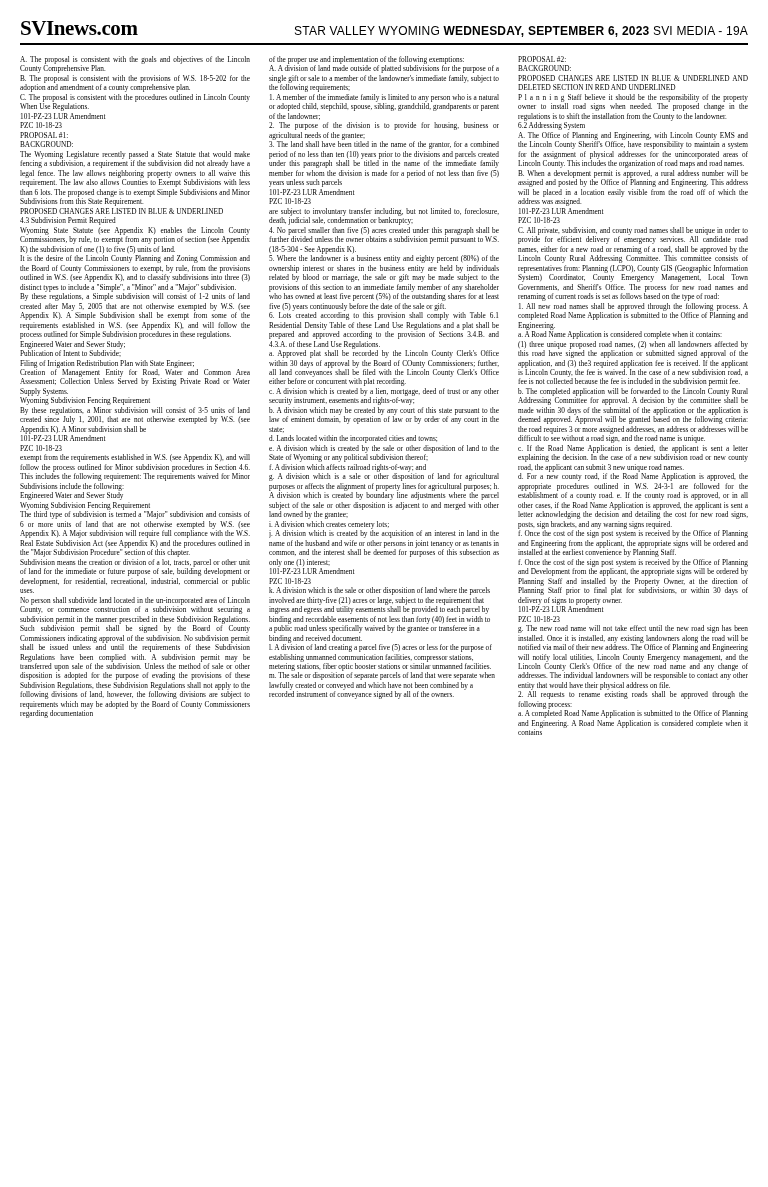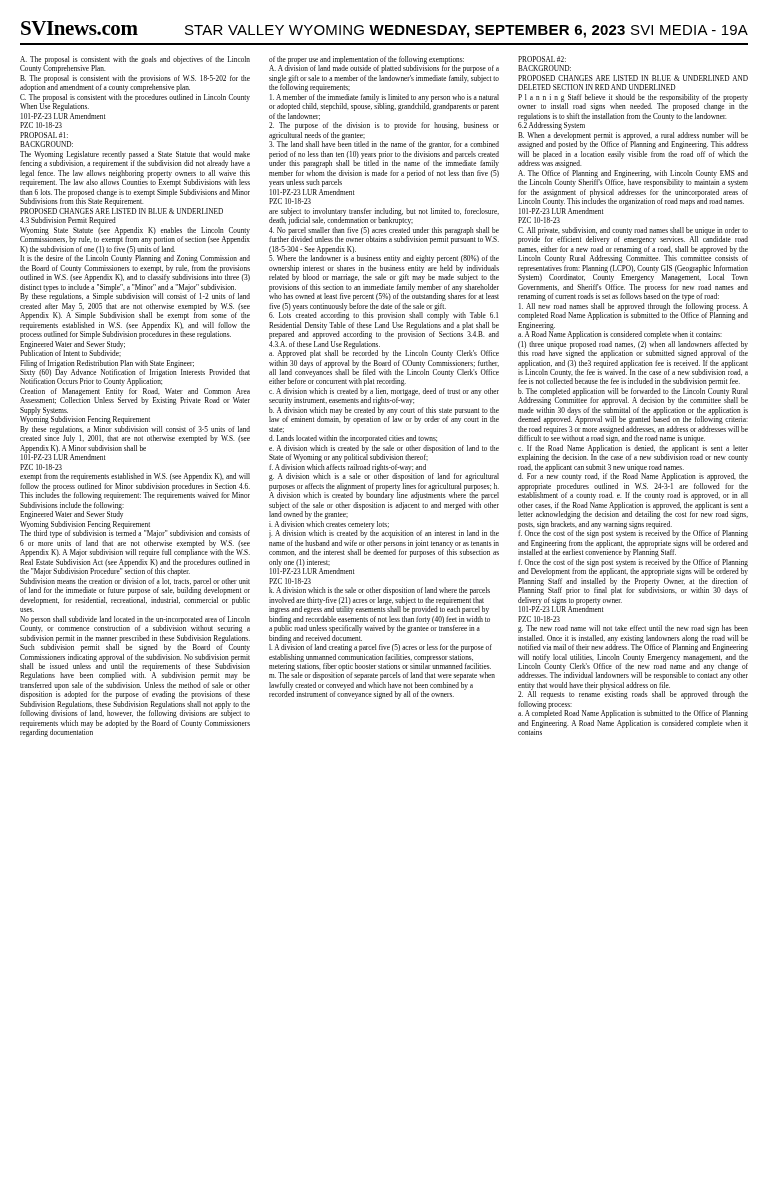--- a/index.html
+++ b/index.html
@@ -33,21 +33,21 @@
   .brand {
     font-family: "Liberation Serif", serif;
     font-weight: bold;
     font-size: 21px;
     letter-spacing: -0.4px;
     line-height: 1;
   }
   .brand .dotcom { font-weight: bold; }
   .folio {
     font-family: "Liberation Sans", sans-serif;
-    font-size: 15px;
+    font-size: 12px;
     letter-spacing: 0.2px;
     line-height: 1;
     padding-bottom: 2px;
     white-space: nowrap;
   }
   .folio .bold { font-weight: bold; }
   
   .columns {
     display: flex;
     gap: 19px;
@@ -95,21 +95,20 @@
         <p>BACKGROUND:</p>
         <p>The Wyoming Legislature recently passed a State Statute that would make fencing a subdivision, a requirement if the subdivision did not already have a legal fence. The law allows neighboring property owners to all waive this requirement.  The law also allows Counties to Exempt Subdivisions with less than 6 lots. The proposed change is to exempt Simple Subdivisions and Minor Subdivisions from this State Requirement.</p>
         <p>PROPOSED CHANGES ARE LISTED IN BLUE &amp; UNDERLINED</p>
         <p>4.3 Subdivision Permit Required</p>
         <p>Wyoming State Statute (see Appendix K) enables the Lincoln County Commissioners, by rule, to exempt from any portion of section (see Appendix K) the subdivision of one (1) to five (5) units of land.</p>
         <p>It is the desire of the Lincoln County Planning and Zoning Commission and the Board of County Commissioners to exempt, by rule, from the provisions outlined in W.S. (see Appendix K), and to classify subdivisions into three (3) distinct types to include a "Simple", a "Minor" and a "Major" subdivision.</p>
         <p>By these regulations, a Simple subdivision will consist of 1-2 units of land created after May 5, 2005 that are not otherwise exempted by W.S. (see Appendix K). A Simple Subdivision shall be exempt from some of the requirements established in W.S. (see Appendix K), and will follow the process outlined for Simple Subdivision procedures in these regulations.</p>
         <p>Engineered Water and Sewer Study;</p>
         <p>Publication of Intent to Subdivide;</p>
         <p>Filing of Irrigation Redistribution Plan with State Engineer;</p>
-        <p>Sixty (60) Day Advance Notification of Irrigation Interests Provided that Notification Occurs Prior to County Application;</p>
         <p>Creation of Management Entity for Road, Water and Common Area Assessment; Collection Unless Served by Existing Private Road or Water Supply Systems.</p>
         <p>Wyoming Subdivision Fencing Requirement</p>
         <p>By these regulations, a Minor subdivision will consist of 3-5 units of land created since July 1, 2001, that are not otherwise exempted by W.S. (see Appendix K). A Minor subdivision shall be</p>
         <p>101-PZ-23 LUR Amendment</p>
         <p>PZC 10-18-23</p>
         <p>exempt from the requirements established in W.S. (see Appendix K), and will follow the process outlined for Minor subdivision procedures in Section 4.6. This includes the following requirement: The requirements waived for Minor Subdivisions include the following:</p>
         <p>Engineered Water and Sewer Study</p>
         <p>Wyoming Subdivision Fencing Requirement</p>
         <p>The third type of subdivision is termed a "Major" subdivision and consists of 6 or more units of land that are not otherwise exempted by W.S. (see Appendix K). A Major subdivision will require full compliance with the W.S. Real Estate Subdivision Act (see Appendix K) and the procedures outlined in the "Major Subdivision Procedure" section of this chapter.</p>
         <p>Subdivision means the creation or division of a lot, tracts, parcel or other unit of land for the immediate or future purpose of sale, building development or development, for residential, recreational, industrial, commercial or public uses.</p>
@@ -150,22 +149,22 @@
         <p>m. The sale or disposition of separate parcels of land that were separate when</p>
         <p>lawfully created or conveyed and which have not been combined by a</p>
         <p>recorded instrument of conveyance signed by all of the owners.</p>
       </div>
     <div class="col" id="col-3">
         <p>PROPOSAL #2:</p>
         <p>BACKGROUND:</p>
         <p>PROPOSED CHANGES ARE LISTED IN BLUE &amp; UNDERLINED AND DELETED SECTION IN RED AND UNDERLINED</p>
         <p>P l a n n i n g     Staff believe it should be the responsibility of       the property owner to install road signs when needed. The proposed change in the regulations is to shift the installation from the County to the landowner.</p>
         <p>6.2 Addressing System</p>
+        <p>A. The Office of Planning and Engineering, with Lincoln County EMS and the Lincoln County Sheriff's Office, have responsibility to maintain a system for the assignment of physical addresses for the unincorporated areas of Lincoln County. This includes the organization of road maps and road names.</p>
         <p>B. When a development permit is approved, a rural address number will be assigned and posted by the Office of Planning and Engineering. This address will be placed in a location easily visible from the road off of which the address was assigned.</p>
-        <p>A. The Office of Planning and Engineering, with Lincoln County EMS and the Lincoln County Sheriff's Office, have responsibility to maintain a system for the assignment of physical addresses for the unincorporated areas of Lincoln County. This includes the organization of road maps and road names.</p>
         <p>101-PZ-23 LUR Amendment</p>
         <p>PZC 10-18-23</p>
         <p>C. All private, subdivision, and county road names shall be unique in order to provide for efficient delivery of emergency services. All candidate road names, either for a new road or renaming of a road, shall be approved by the Lincoln County Rural Addressing Committee. This committee consists of representatives from: Planning (LCPO), County GIS (Geographic Information System) Coordinator, County Emergency Management, Local Town Governments, and Sheriff's Office. The process for new road names and renaming of current roads is set as follows based on the type of road:</p>
         <p>1. All new road names shall be approved through the following process. A completed Road Name Application is submitted to the Office of Planning and Engineering.</p>
         <p>a. A Road Name Application is considered complete when it contains:</p>
         <p>(1) three unique proposed road names, (2) when all landowners affected by this road have signed the application or submitted signed approval of the application, and (3) the3 required application fee is received. If the applicant is Lincoln County, the fee is waived. In the case of a new subdivision road, a fee is not collected because the fee is included in the subdivision permit fee.</p>
         <p>b. The completed application will be forwarded to the Lincoln County Rural Addressing Committee for approval. A decision by the committee shall be made within 30 days of the submittal of the application or the application is deemed approved. Approval will be granted based on the following criteria: the road requires 3 or more assigned addresses, an address or addresses will be difficult to see without a road sign, and the road name is unique.</p>
         <p>c. If the Road Name Application is denied, the applicant is sent a letter explaining the decision. In the case of a new subdivision road or new county road, the applicant can submit 3 new unique road names.</p>
         <p>d. For a new county road, if the Road Name Application is approved, the appropriate procedures outlined in W.S. 24-3-1 are followed for the establishment of a county road. e. If the county road is approved, or in all other cases, if the Road Name Application is approved, the applicant is sent a letter acknowledging the decision and detailing the cost for new road signs, posts, sign brackets, and any warning signs required.</p>
         <p>f. Once the cost of the sign post system is received by the Office of Planning and Engineering from the applicant, the appropriate signs will be ordered and installed at the earliest convenience by Planning Staff.</p>

